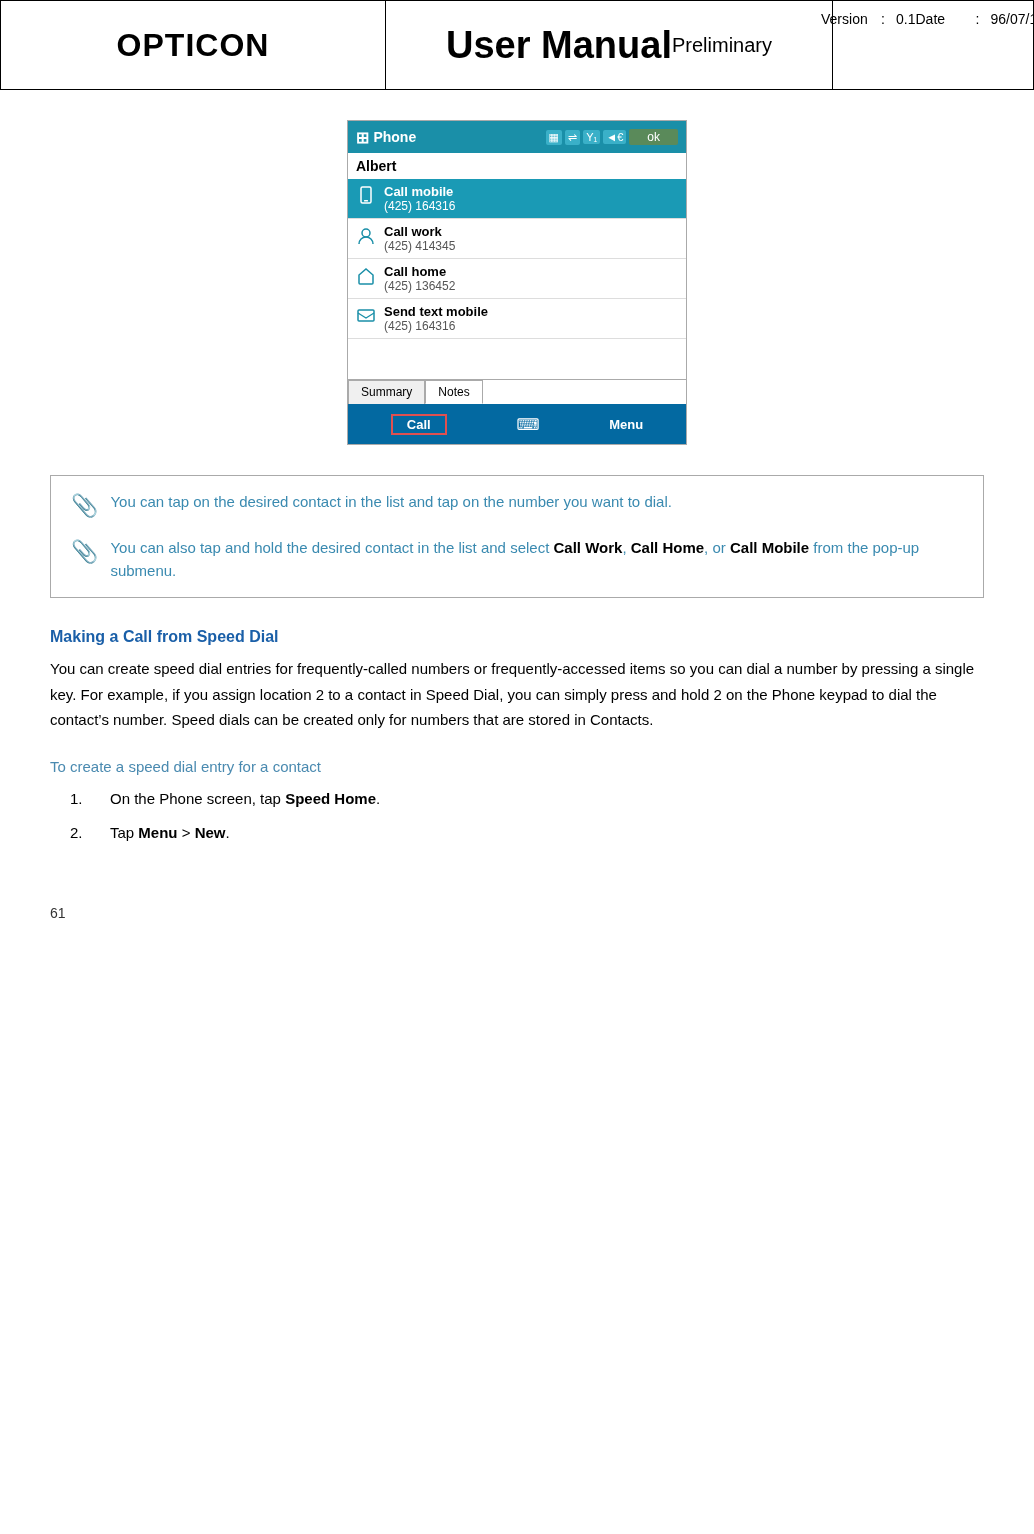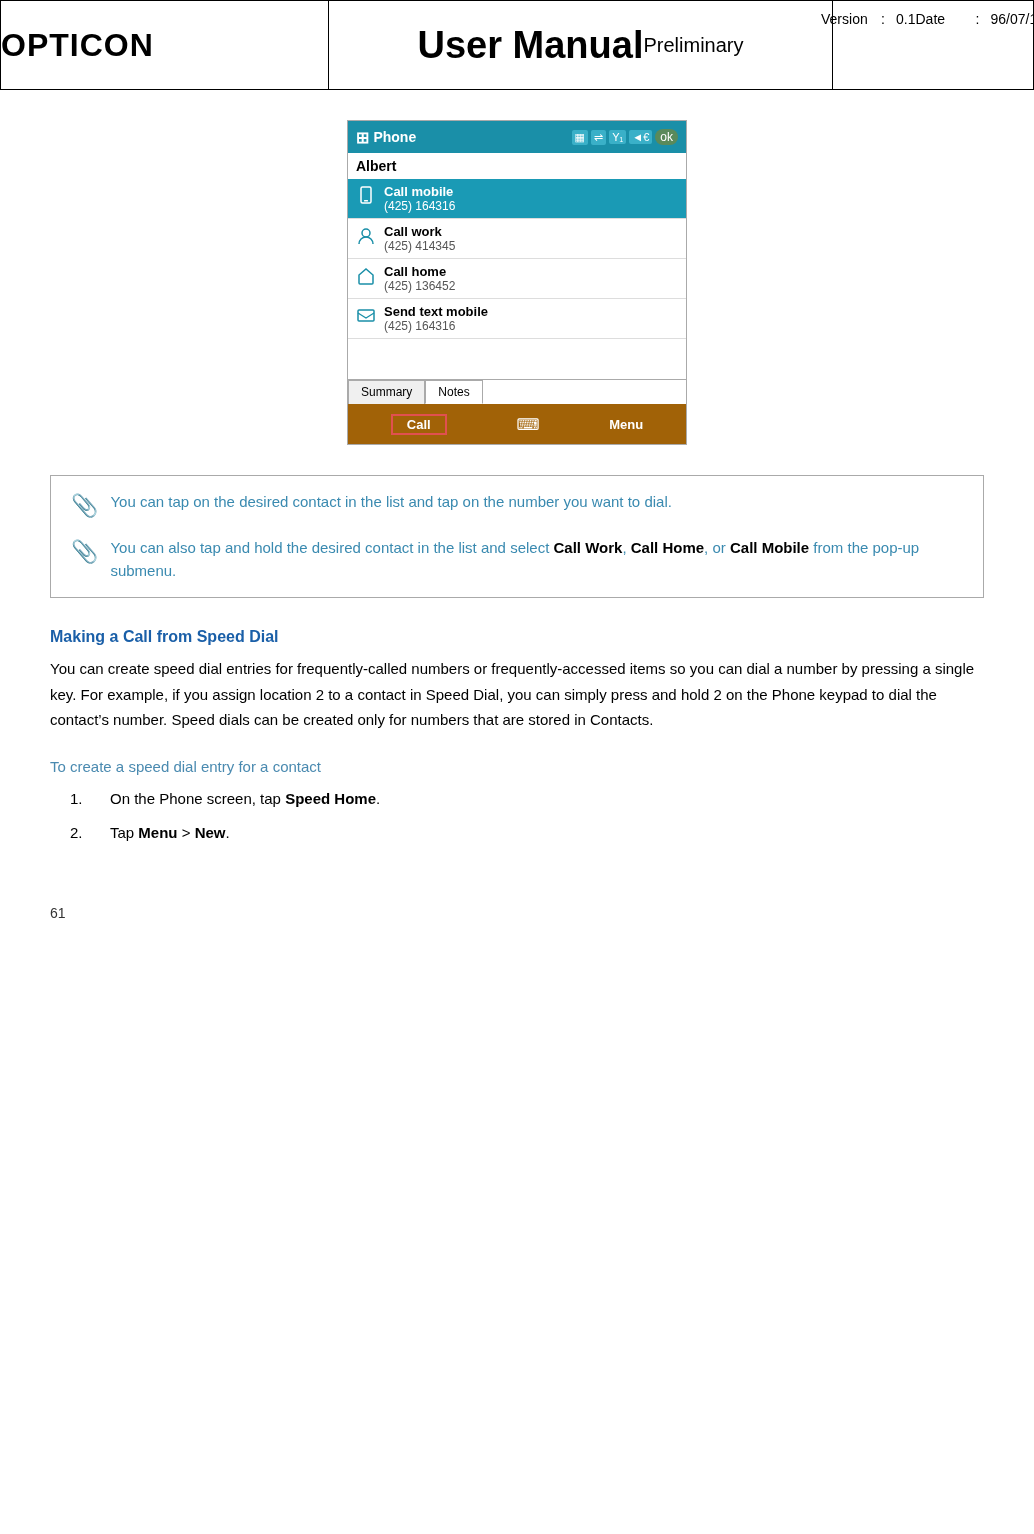--- a/index.html
+++ b/index.html
@@ -12,24 +12,24 @@
       color: #000;
     }
 
     
     .header {
       display: flex;
       border: 1.5px solid #000;
       height: 90px;
     }
     .header-logo {
-      width: 328px;
-      display: flex;
-      align-items: center;
-      justify-content: flex-start;
+      width: 385px;
+      display: flex;
+      align-items: center;
+      justify-content: center;
       border-right: 1.5px solid #000;
       font-size: 32px;
       font-weight: bold;
       letter-spacing: 1px;
     }
     .header-title {
       flex: 1;
       display: flex;
       flex-direction: row;
       align-items: center;
@@ -96,22 +96,22 @@
       background: #3ab0c8;
       color: #fff;
       font-size: 11px;
       padding: 1px 3px;
       border-radius: 2px;
     }
     .ok-btn {
       background: #5a8a5a;
       color: #fff;
       font-size: 12px;
-      padding: 1px 5px;
-      border-radius: 8px;
+      padding: 1px 18px;
+      border-radius: 2px;
     }
     .phone-contact-name {
       padding: 5px 8px;
       font-weight: bold;
       font-size: 14px;
     }
     .phone-item {
       display: flex;
       align-items: flex-start;
       padding: 5px 8px;
@@ -153,21 +153,21 @@
       font-size: 12px;
       border: 1px solid #aaa;
       border-bottom: none;
       background: #f0f0f0;
     }
     .phone-tab.active {
       background: #fff;
       border-bottom: 1px solid #fff;
     }
     .phone-bottombar {
-      background: #a16207;
+      background: #0369a1;
       display: flex;
       align-items: center;
       justify-content: space-around;
       padding: 20px 8px;
       height: 32px;
     }
     .phone-bottombar-btn {
       color: #fff;
       font-size: 13px;
       font-weight: bold;

